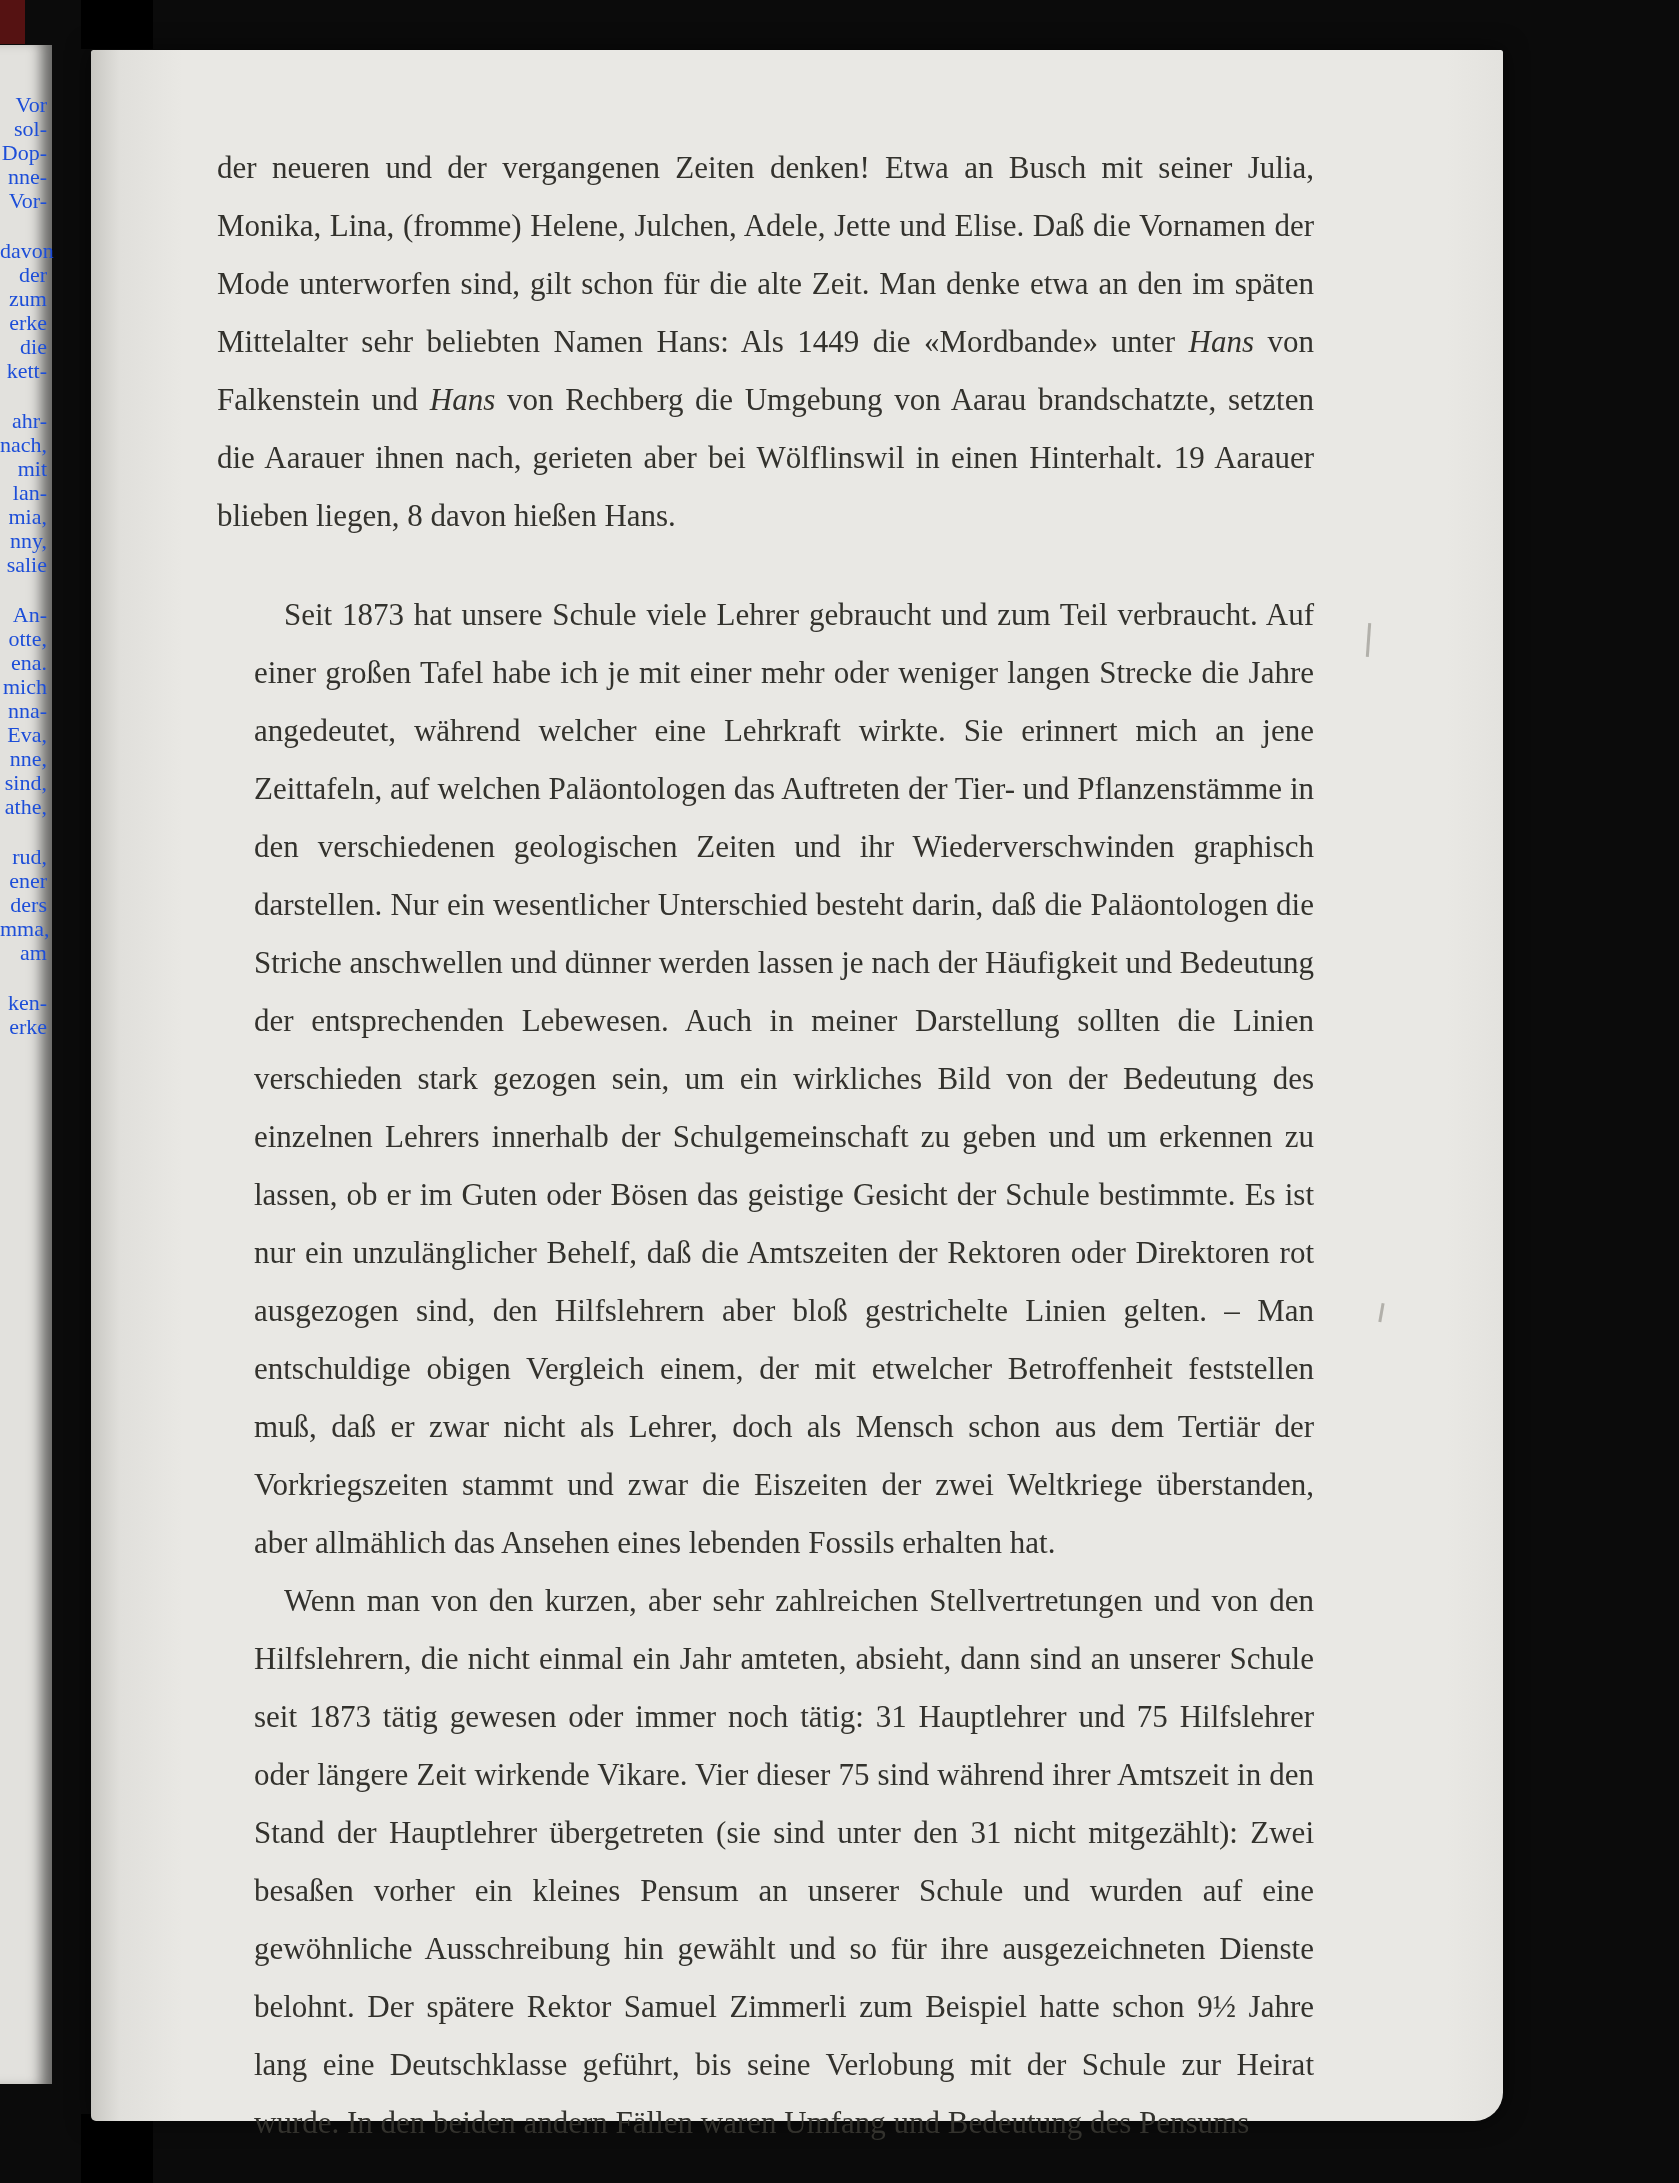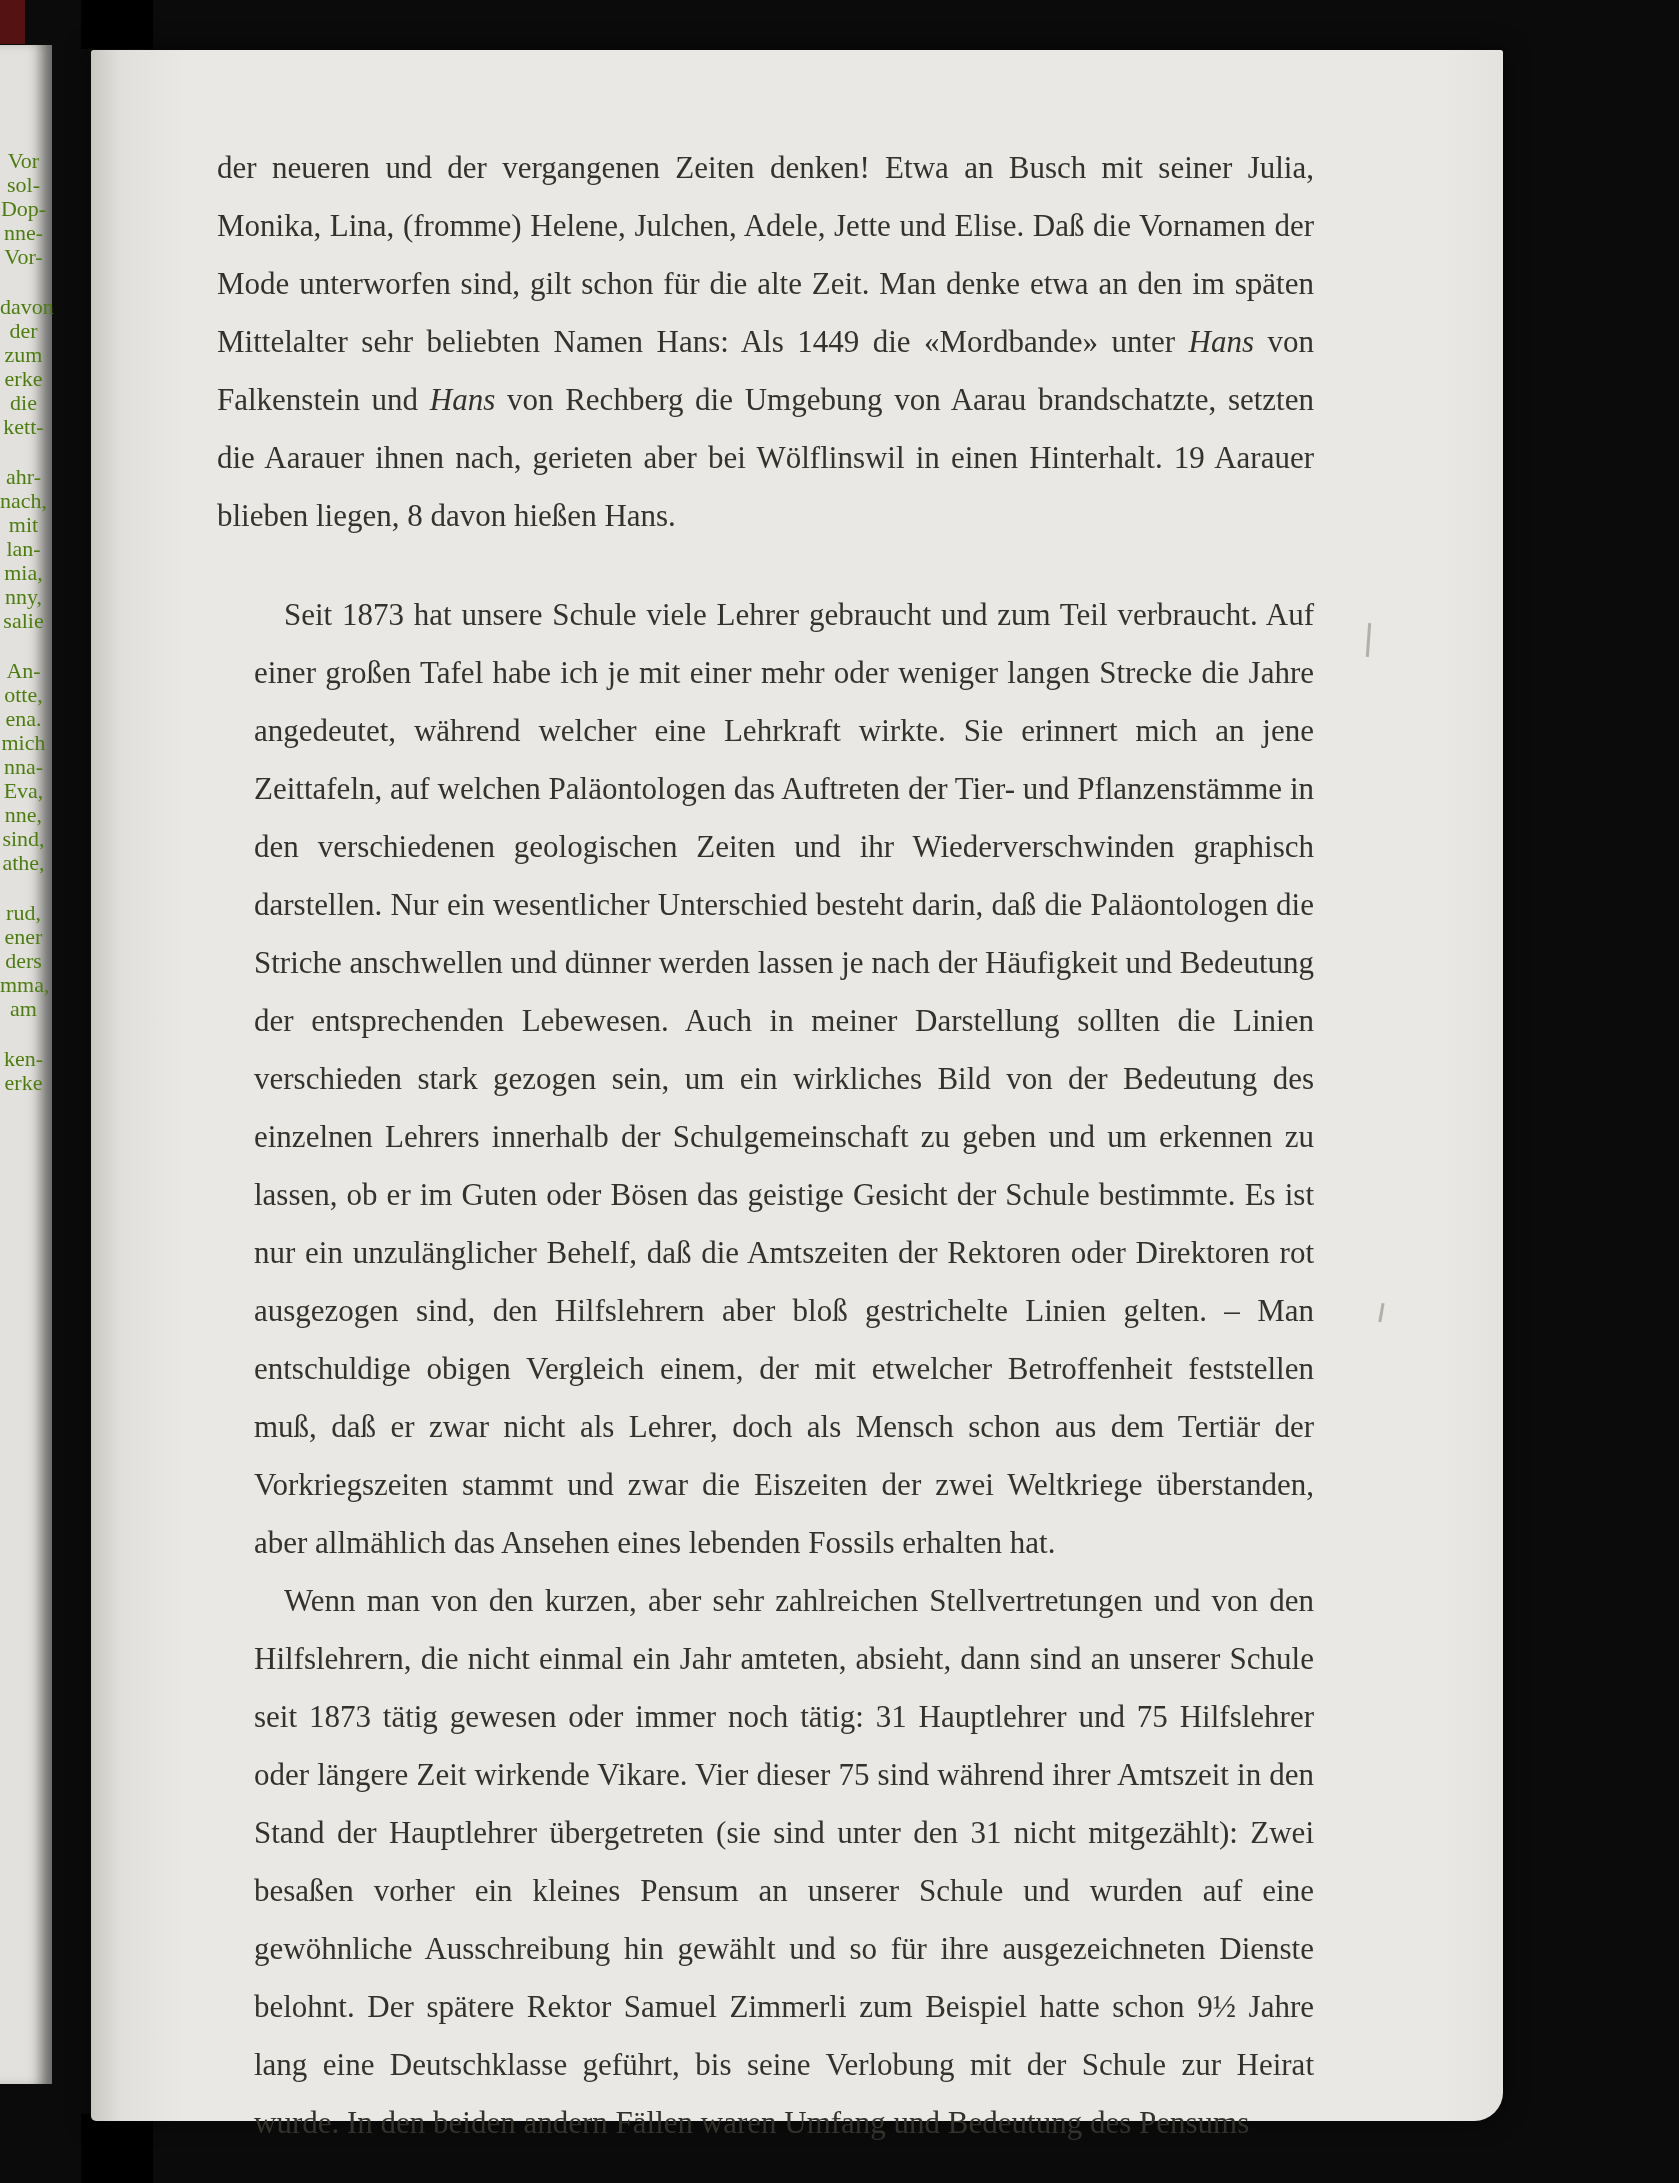--- a/index.html
+++ b/index.html
@@ -34,26 +34,26 @@
   .notch-bottom { top: 2114px; height: 69px; }
   
   .left-sliver {
     position: absolute;
     left: 0; top: 45px;
     width: 52px; height: 2039px;
     background: #e2e1dd;
     box-shadow: inset -17px 0 13.4px -6.7px rgba(0,0,0,0.55);
   }
   .fragments {
-    padding-top: 104px;
+    padding-top: 48px;
     padding-right: 5px;
-    text-align: center;
+    text-align: right;
     font-size: 22px;
     line-height: 24px;
-    color: #4d7c0f;
+    color: #1d4ed8;
   }
   .frag-line { min-height: 24px; }
   .frag-line.gap { min-height: 26px; }
   
   .page {
     position: absolute;
     left: 91px; top: 50px;
     width: 1412px; height: 2071px;
     background: linear-gradient(to right, #c8c7c2 0px, #e0dfdb 28.6px, #e9e8e4 92px, #e9e8e4 96%, #e3e2de 100%);
     border-radius: 2.5px 2.5px 28.6px 5px;

